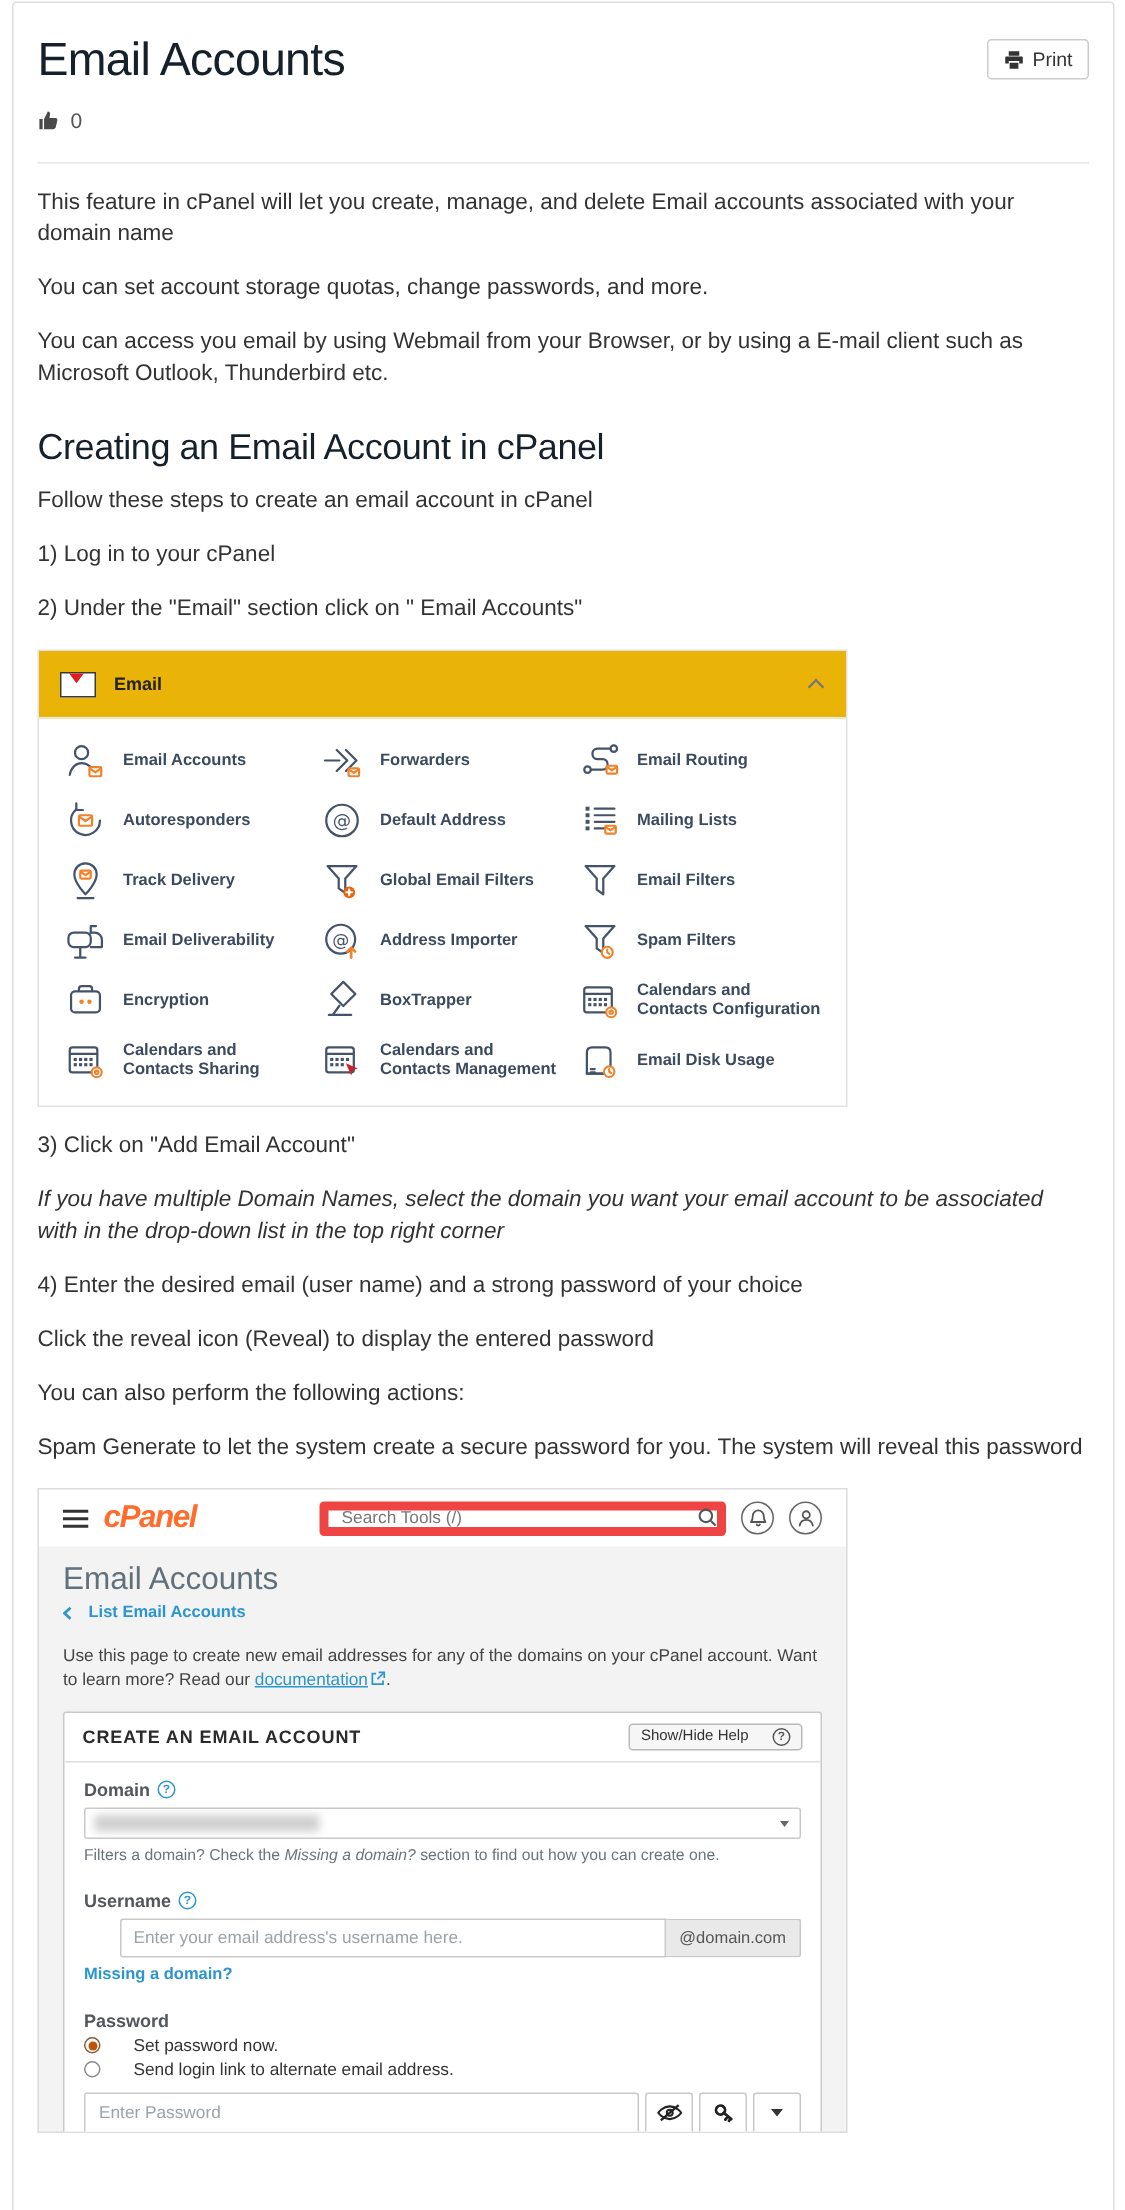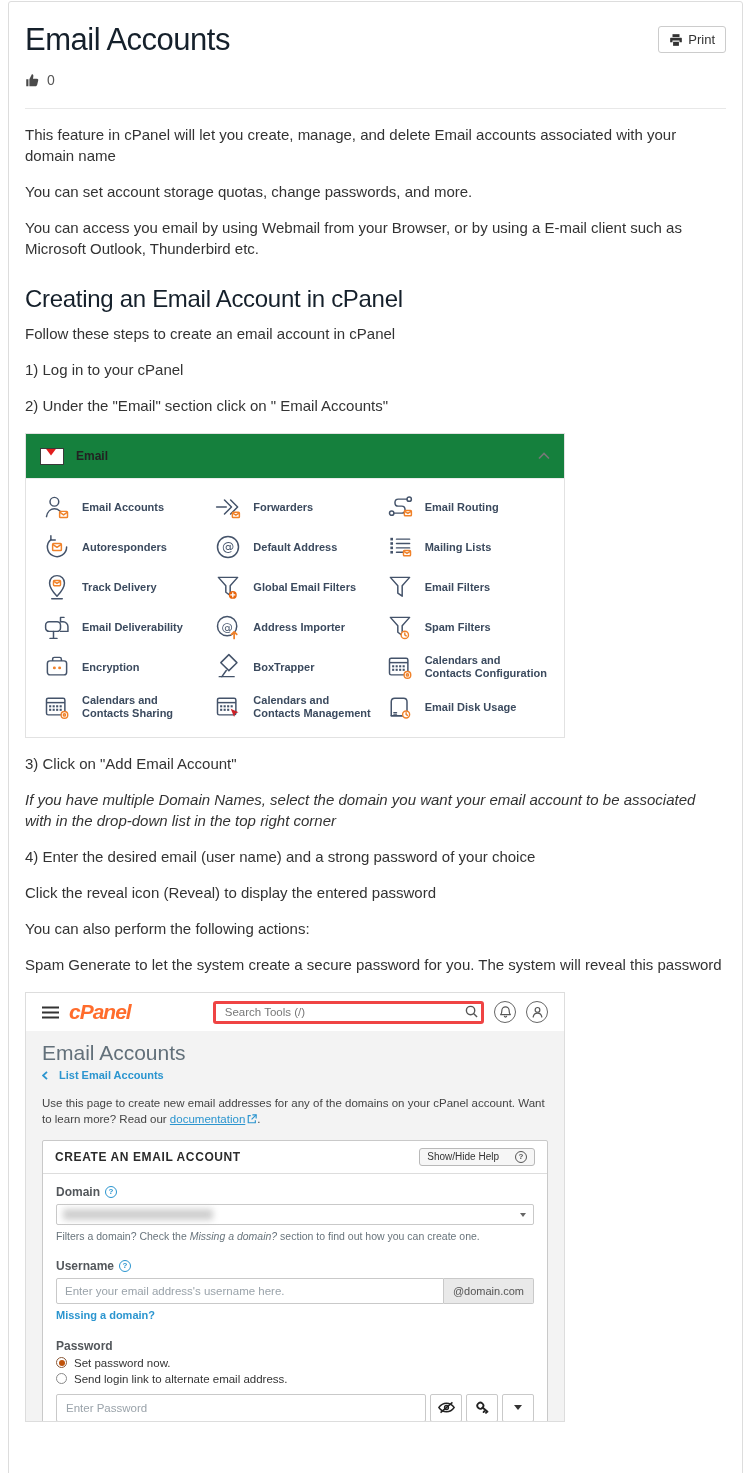--- a/index.html
+++ b/index.html
@@ -13,36 +13,36 @@
   .print-btn { display:flex; align-items:center; gap:5px; border:1px solid #ccc; border-radius:3px;
     background:#fff; padding:5px 10px; font-size:13px; color:#333; cursor:pointer; margin-top:4px; }
   .likes { display:flex; align-items:center; gap:7px; margin-top:14px; color:#555; font-size:14px; }
   .divider { border:none; border-top:1px solid #e8e8e8; margin:20px 0 0 0; }
   
   .p { font-size:15px; line-height:21px; color:#333; margin-top:15px; margin-bottom:0; }
   .h2 { font-size:24px; color:#15202b; font-weight:400; margin-top:26px; letter-spacing:-0.3px; }
   .italic { font-style:italic; }
   
   .shot1 { width:540px; border:1px solid #e2e2e2; margin-top:17px; background:#fff; }
-  .shot1-hdr { display:flex; align-items:center; height:45px; padding:0 14px; background:#15803d;
+  .shot1-hdr { display:flex; align-items:center; height:45px; padding:0 14px; background:#eab308;
     border-bottom:1px solid #ececec; }
   .env-icon { width:24px; height:17px; border:1.5px solid #3a3a3a; background:#fff; position:relative; overflow:hidden; }
   .env-icon:before { content:""; position:absolute; left:-2px; top:-9px; width:24px; height:16px;
     background:#e11d1d; transform:rotate(0deg); clip-path:polygon(0 0,100% 0,50% 100%); }
   .shot1-hdr .lbl { font-size:12px; font-weight:bold; color:#222; margin-left:12px; flex:1; }
   .tools-grid { display:grid; grid-template-columns:repeat(3,1fr); padding:8px 12px 10px 12px; }
   .g-item { display:flex; align-items:center; gap:10px; min-height:40px; padding:2px 4px; cursor:pointer; }
   .g-icon { width:30px; height:30px; flex:0 0 30px; display:flex; align-items:center; justify-content:center; }
   .g-label { font-size:11px; font-weight:600; color:#3b4a5e; line-height:13px; }
   
   .shot2 { width:540px; height:430px; border:1px solid #ddd; margin-top:17px; background:#f3f3f3; overflow:hidden; }
   .cp-topbar { height:38px; background:#fff; display:flex; align-items:center; padding:0 16px; gap:10px; }
   .cp-logo { font-size:21px; font-weight:bold; font-style:italic; color:#ff6c2c; letter-spacing:-1px; margin-right:72px; }
   .cp-search { position:relative; width:283px; }
-  .cp-search input { width:100%; height:23px; border:3px solid #ef4444; border-radius:3px; padding:0 24px 0 9px;
+  .cp-search input { width:100%; height:23px; border:6px solid #ef4444; border-radius:3px; padding:0 24px 0 9px;
     font-size:11.5px; color:#444; font-family:"Liberation Sans",sans-serif; background:#fff; }
   .cp-search input::placeholder { color:#777; }
   .cp-search .mag { position:absolute; right:6px; top:4px; }
   .cp-circle { width:22px; height:22px; border:1px solid #666; border-radius:50%; display:flex;
     align-items:center; justify-content:center; background:#fff; cursor:pointer; flex:0 0 22px; }
   .cp-body { padding:10px 16px 0 16px; }
   .cp-title { font-size:21px; color:#62707a; font-weight:400; }
   .cp-back { display:inline-flex; align-items:center; gap:11px; font-size:11px; color:#2b95cf; margin-top:4px;
     font-weight:600; cursor:pointer; }
   .cp-desc { font-size:11.5px; color:#444; line-height:16px; margin-top:11px; }
@@ -57,28 +57,28 @@
   .f-label { font-size:12px; font-weight:bold; color:#53575b; display:flex; align-items:center; gap:5px; }
   .qmark { display:inline-block; width:12px; height:12px; border:1px solid #2b95cf; color:#2b95cf;
     border-radius:50%; font-size:8px; line-height:10px; text-align:center; font-weight:bold; }
   .sel { position:relative; height:21px; border:1px solid #c9c9c9; border-radius:2px; background:#fff;
     margin-top:5px; cursor:pointer; }
   .sel-blur { position:absolute; left:6px; top:4px; width:150px; height:11px; background:#cfcfcf;
     filter:blur(3px); border-radius:2px; }
   .sel-caret { position:absolute; right:7px; top:8px; width:0; height:0; border-left:3.5px solid transparent;
     border-right:3.5px solid transparent; border-top:4.5px solid #666; }
   .hint { font-size:10.5px; color:#68747c; margin-top:5px; }
-  .grp { display:flex; margin-top:5px; }
+  .grp { display:flex; margin-top:5px;margin-left:24px; }
   .grp input { flex:1; height:26px; border:1px solid #c9c9c9; border-radius:2px 0 0 2px; padding:0 8px;
     font-size:11.5px; color:#444; font-family:"Liberation Sans",sans-serif; }
   .grp input::placeholder { color:#9aa3aa; }
   .addon { display:flex; align-items:center; padding:0 9px; background:#e9e9e9; border:1px solid #c9c9c9;
     border-left:none; border-radius:0 2px 2px 0; font-size:11px; color:#555; }
   .mini-link { font-size:11px; color:#2b95cf; font-weight:600; margin-top:5px; display:inline-block; cursor:pointer; }
-  .radio-row { display:flex; align-items:center; gap:7px; font-size:11.5px; color:#333; margin-top:4px; }
+  .radio-row { display:flex; align-items:center; gap:22px; font-size:11.5px; color:#333; margin-top:4px; }
   .radio { width:11px; height:11px; border:1px solid #8a8a8a; border-radius:50%; background:#fff; flex:0 0 11px; position:relative; cursor:pointer; }
   .radio.on { border-color:#8a5a3a; }
   .radio.on:after { content:""; position:absolute; left:1.5px; top:1.5px; width:6px; height:6px;
     border-radius:50%; background:#c0530a; }
   .pw-row { display:flex; gap:4px; margin-top:9px; }
   .pw-row input { flex:1; height:28px; border:1px solid #c9c9c9; border-radius:2px; padding:0 9px;
     font-size:11.5px; color:#444; font-family:"Liberation Sans",sans-serif; }
   .pw-row input::placeholder { color:#9aa3aa; }
   .pw-btn { width:32px; height:28px; border:1px solid #c9c9c9; border-radius:2px; background:#fff;
     display:flex; align-items:center; justify-content:center; cursor:pointer; }

